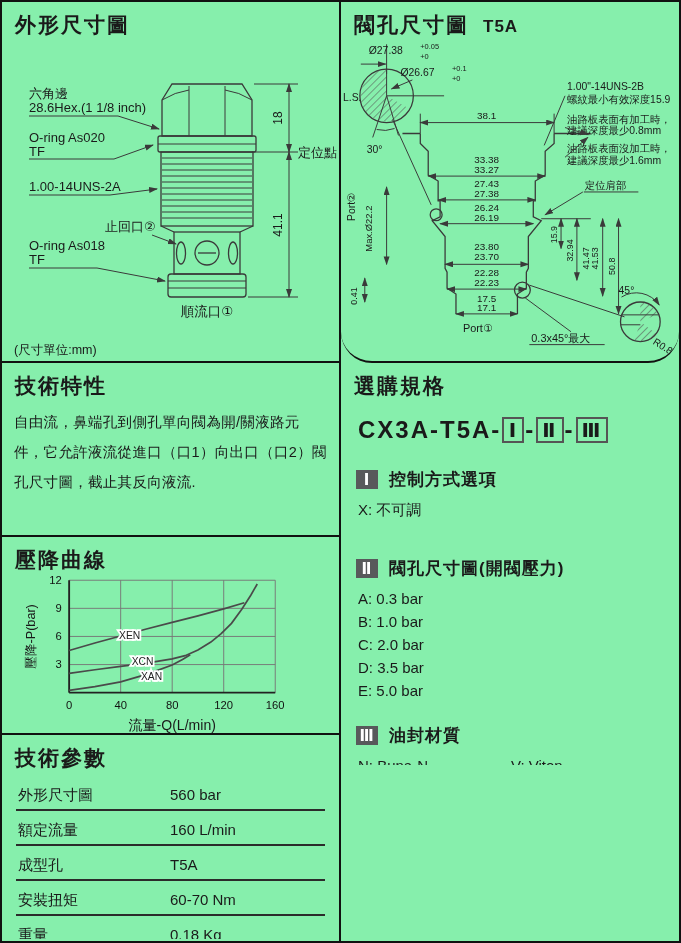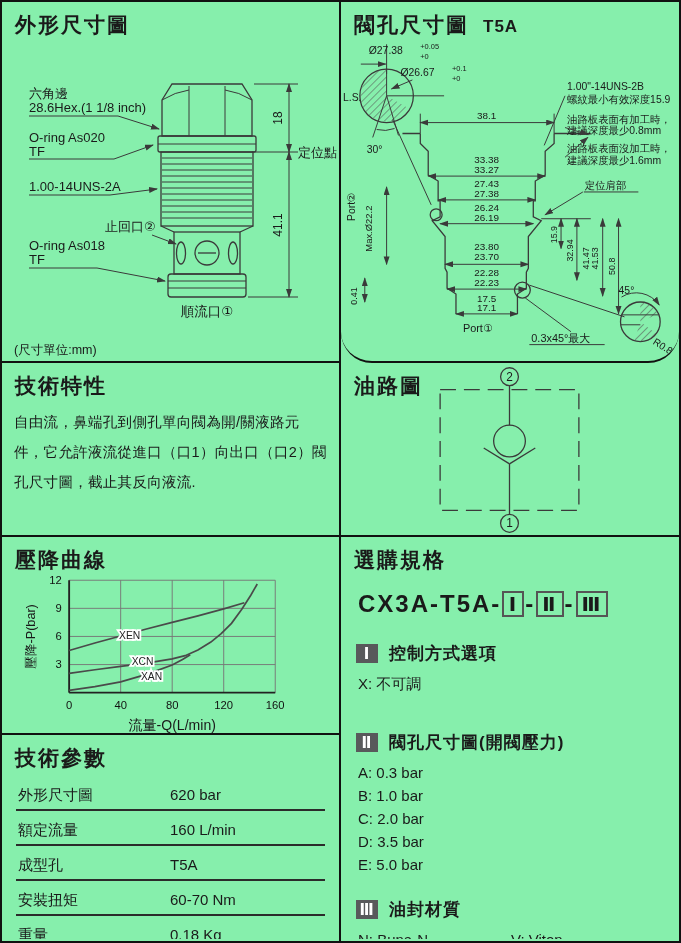--- a/index.html
+++ b/index.html
@@ -173,21 +173,21 @@
         <text x="16" y="72" font-size="13.5" transform="rotate(-90 16 72)" text-anchor="middle">壓降-P(bar)</text>
         <text x="162" y="172" font-size="15" text-anchor="middle">流量-Q(L/min)</text>
       </svg>
     </section>
 
     <section class="s-params">
       <div class="sec-title">技術參數</div>
       <div class="ptable">
           <div class="prow">
             <span class="plabel">外形尺寸圖</span>
-            <span class="pvalue">620 bar</span>
+            <span class="pvalue">560 bar</span>
           </div>
           <div class="prow">
             <span class="plabel">額定流量</span>
             <span class="pvalue">160 L/min</span>
           </div>
           <div class="prow">
             <span class="plabel">成型孔</span>
             <span class="pvalue">T5A</span>
           </div>
           <div class="prow">
@@ -316,37 +316,20 @@
           <path d="M302,308 L318,320 A20,20 0 0 1 296,327 Z" fill="url(#hatch)" stroke="none"></path>
           <line class="th" x1="283" y1="301" x2="320" y2="301"></line>
           <line class="th" x1="282" y1="311" x2="302" y2="311"></line>
           <path class="dim" d="M283,283 A28,28 0 0 1 321,291" marker-end="url(#arr)"></path>
           <text x="288" y="280" font-size="10.5" text-anchor="middle">45°</text>
           <text x="314" y="330" font-size="10" transform="rotate(32 314 330)">R0.8</text>
         </g>
       </svg>
     </section>
 
-    <section class="s-circuit bb">
-      <div class="sec-title">油路圖</div>
-      <svg class="drawing" style="top:2px" width="338" height="172" viewBox="0 0 341 172">
-        <g>
-          <rect class="ln" x="100" y="24" width="140" height="122" fill="none" stroke-dasharray="16 8"></rect>
-          <circle class="ln" cx="170" cy="11" r="9"></circle>
-          <text x="170" y="15" font-size="12" text-anchor="middle">2</text>
-          <line class="ln" x1="170" y1="20" x2="170" y2="60"></line>
-          <circle class="ln" cx="170" cy="76" r="16"></circle>
-          <line class="ln" x1="144" y1="83" x2="170" y2="99"></line>
-          <line class="ln" x1="196" y1="83" x2="170" y2="99"></line>
-          <line class="ln" x1="170" y1="99" x2="170" y2="150"></line>
-          <circle class="ln" cx="170" cy="159" r="9"></circle>
-          <text x="170" y="163" font-size="12" text-anchor="middle">1</text>
-        </g>
-      </svg>
-    </section>
 
     <section class="s-order">
       <div class="sec-title">選購規格</div>
       <div class="order-body">
         <div class="model-line">
           <span>CX3A-T5A</span>
           <span>-</span>
           <span class="numbox">Ⅰ</span>
           <span>-</span>
           <span class="numbox">Ⅱ</span>

